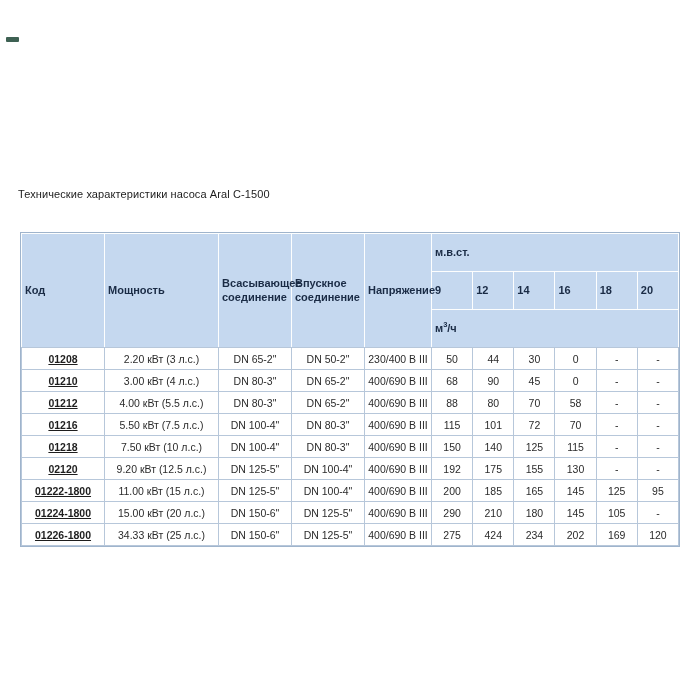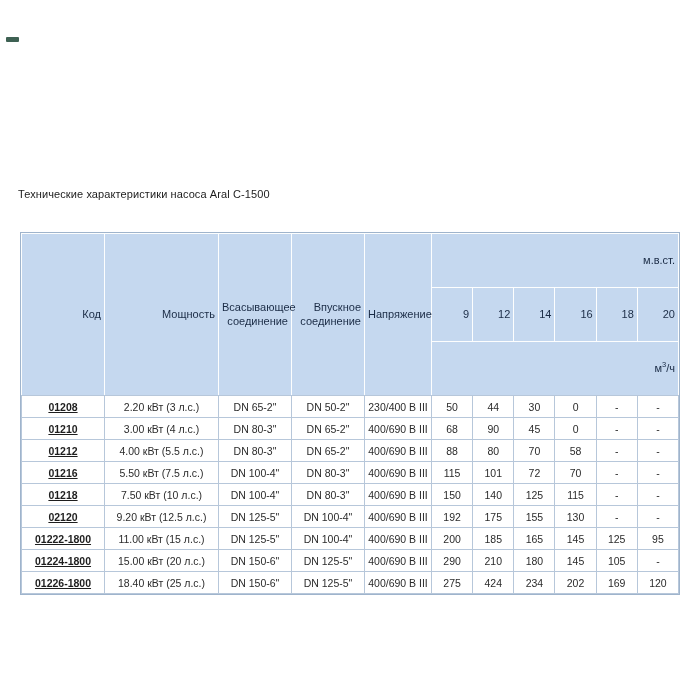--- a/index.html
+++ b/index.html
@@ -23,24 +23,24 @@
     position: absolute; left: 20px; top: 232px;
     width: 660px; box-sizing: border-box;
     border: 1px solid var(--border, #9fb4cc);
   }
   table {
     width: 100%; border-collapse: collapse; table-layout: fixed;
   }
   th {
     background: var(--header-bg, #c5d8ef);
     color: var(--header-text, #1a2b45);
-    font-size: 11px; font-weight: normal;
+    font-size: 11px; font-weight: bold;
     border: 1px solid #fdfefe;
-    padding: 16px 3px; line-height: 1.25;
-    height: 21px; text-align: right; vertical-align: middle;
+    padding: 8px 3px; line-height: 1.25;
+    height: 21px; text-align: left; vertical-align: middle;
   }
   thead tr.unit-row th, thead th[rowspan] { border-bottom: 1px solid var(--grid, #b7c7da); }
   td {
     border: 1px solid var(--grid, #b7c7da);
     background: #ffffff;
     font-size: 10.5px; color: #2b2b2b;
     text-align: center; vertical-align: middle;
     height: 21px; padding: 0 2px;
     white-space: nowrap; overflow: hidden;
   }
@@ -198,21 +198,21 @@
     <td>290</td>
     <td>210</td>
     <td>180</td>
     <td>145</td>
     <td>105</td>
     <td>-</td>
   </tr>
 
   <tr>
     <td class="code-cell">01226-1800</td>
-    <td>18.40 кВт (25 л.с.)</td>
+    <td>34.33 кВт (25 л.с.)</td>
     <td>DN 150-6"</td>
     <td>DN 125-5"</td>
     <td>400/690 В III</td>
     <td>275</td>
     <td>424</td>
     <td>234</td>
     <td>202</td>
     <td>169</td>
     <td>120</td>
   </tr>

